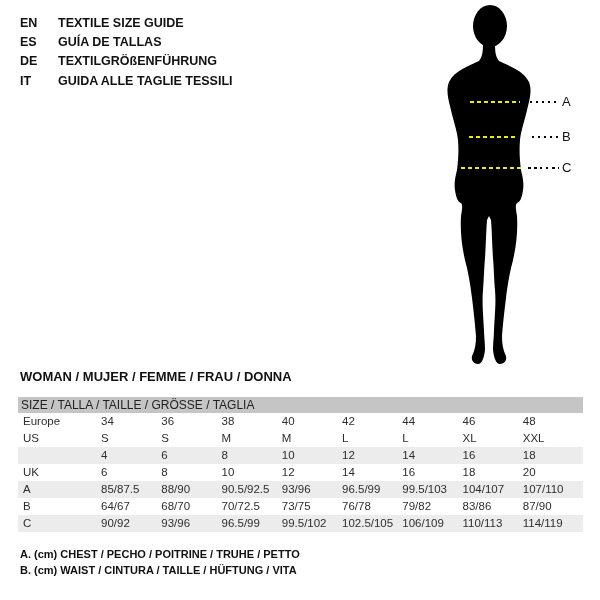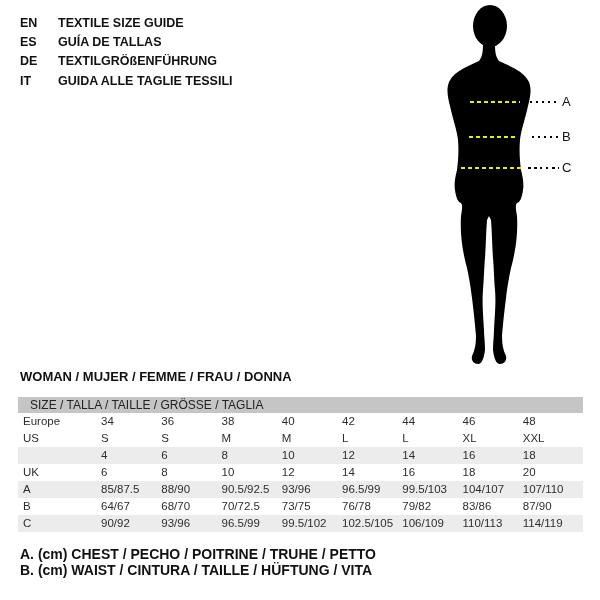--- a/index.html
+++ b/index.html
@@ -31,27 +31,27 @@
   #labelB{left:562px;top:129px;}
   #dashC-y{left:461px;top:167px;width:62px;}
   #dashC-b{left:528px;top:167px;width:31px;}
   #labelC{left:562px;top:160px;}
 
   
   .section-title{position:absolute;left:20px;top:369px;font-size:13px;font-weight:bold;}
 
   
   .size-table{position:absolute;left:18px;top:397px;width:565px;font-size:11.5px;color:#2e2e2e;}
-  .st-header{height:16px;line-height:16px;padding-left:12px;font-size:12px;color:#222;}
+  .st-header{height:16px;line-height:16px;padding-left:3px;font-size:12px;color:#222;}
   .st-row{display:flex;height:17px;line-height:17px;}
   .st-label{width:78px;padding-left:5px;}
   .st-cell{flex:1;text-align:left;}
 
   
-  .legend{position:absolute;left:20px;top:546px;font-weight:bold;font-size:14px;line-height:16.4px;}
+  .legend{position:absolute;left:20px;top:546px;font-weight:bold;font-size:11px;line-height:16.4px;}
 </style>
 </head>
 <body>
 
 <div class="canvas" style="--measure-dash: #eded00; --pointer-dash: #000000;">
 
   <div class="lang-block">
     <div class="lang-row">
       <span class="lang-code">EN</span>
       <span class="lang-label">TEXTILE SIZE GUIDE</span>

